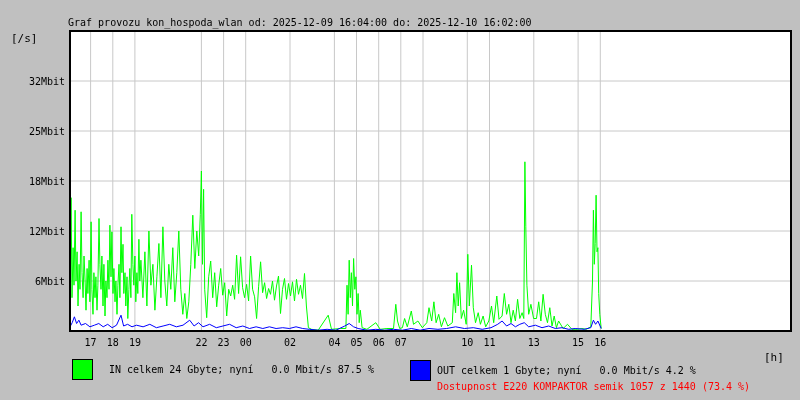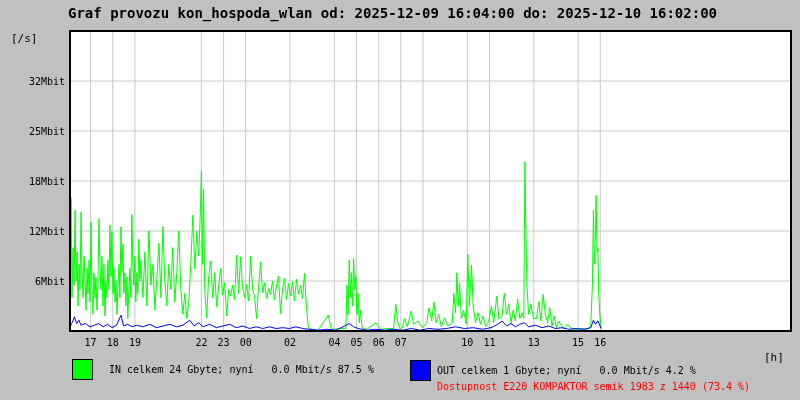--- a/index.html
+++ b/index.html
@@ -4,22 +4,22 @@
 <style>
   html,body{margin:0;padding:0;}
   body{
     width:800px;height:400px;position:relative;overflow:hidden;
     background:#c0c0c0;
     font-family:"DejaVu Sans Mono","Liberation Mono",monospace;
     color:#000;
   }
   .abs{position:absolute;}
   #title{
-    left:68px;top:5px;
-    font-size:14px;font-weight:bold;letter-spacing:0;white-space:pre;
+    left:68px;top:17px;
+    font-size:10px;font-weight:normal;letter-spacing:0;white-space:pre;
   }
   #chart-svg{left:0;top:0;}
   .legend-swatch{
     width:21px;height:21px;border:1px solid #000;box-sizing:border-box;
   }
   #in-swatch{left:72px;top:359px;}
   #out-swatch{left:410px;top:360px;}
   .legend-label{
     font-size:10px;white-space:pre;line-height:12px;
   }
@@ -85,13 +85,13 @@
       <text x="11" y="42" font-size="11" fill="#000000" font-family="&quot;DejaVu Sans Mono&quot;,&quot;Liberation Mono&quot;,monospace">[/s]</text>
       <text x="764" y="361" font-size="11" fill="#000000" font-family="&quot;DejaVu Sans Mono&quot;,&quot;Liberation Mono&quot;,monospace">[h]</text>
     </svg></div>
 
 <div class="abs legend-swatch" id="in-swatch" style="background: rgb(0, 255, 0);"></div>
 <div class="abs legend-label" id="in-label">IN celkem 24 Gbyte; nyní   0.0 Mbit/s 87.5 %</div>
 
 <div class="abs legend-swatch" id="out-swatch" style="background: rgb(0, 0, 255);"></div>
 <div class="abs legend-label" id="out-label">OUT celkem 1 Gbyte; nyní   0.0 Mbit/s 4.2 %</div>
 
-<div class="abs" id="availability" style="color: rgb(255, 0, 0);">Dostupnost E220 KOMPAKTOR semik 1983 z 1440 (73.4 %)</div>
+<div class="abs" id="availability" style="color: rgb(255, 0, 0);">Dostupnost E220 KOMPAKTOR semik 1057 z 1440 (73.4 %)</div>
 
 </body></html>

